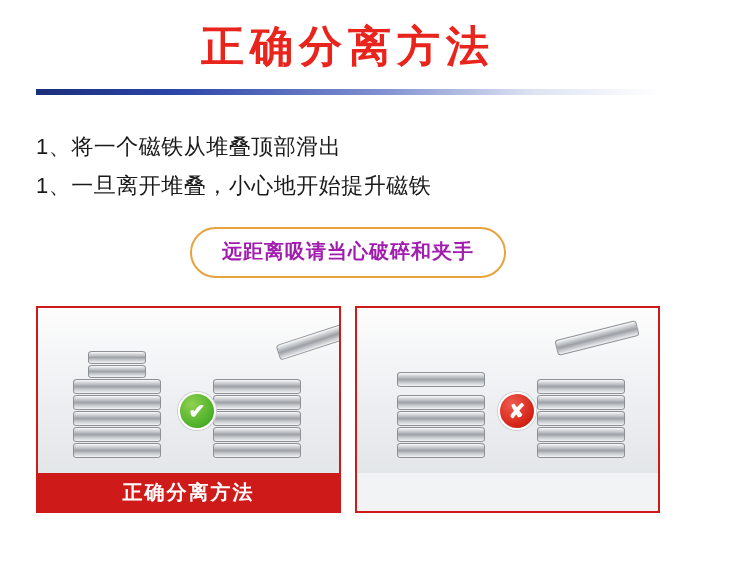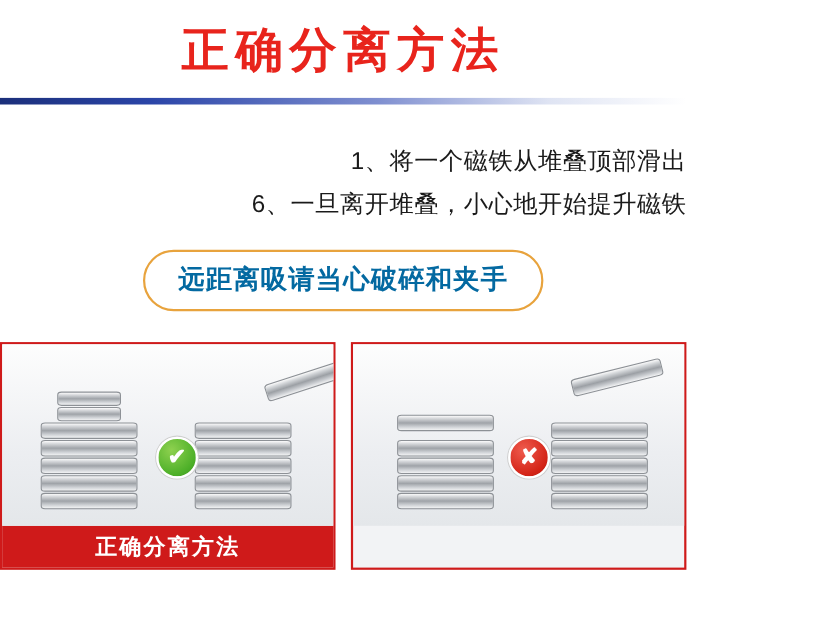--- a/index.html
+++ b/index.html
@@ -11,20 +11,21 @@
     height: 568px;
     background: #ffffff;
     font-family: "Liberation Sans", sans-serif;
     overflow: hidden;
   }
   .page {
     position: relative;
     width: 624px;
     height: 568px;
     background: #ffffff;
+    padding-left: 36px;
   }
   
   .header {
     position: relative;
     height: 100px;
     background: #ffffff;
     display: flex;
     align-items: center;
     justify-content: center;
   }
@@ -41,41 +42,41 @@
     position: absolute;
     left: 0;
     right: 0;
     bottom: 5px;
     height: 6px;
     background: linear-gradient(to right, #1b2f7a 0%, #2b45a8 22%, #7f8fd0 55%, #dfe4f3 80%, #ffffff 100%);
   }
   
   .instructions {
     margin-top: 28px;
-    text-align: right;
+    text-align: left;
   }
   .instructions .line {
     font-size: 22px;
     color: #1a1a1a;
     line-height: 1.75;
     letter-spacing: 0.5px;
     font-family: "Liberation Sans", "DejaVu Sans", sans-serif;
   }
   
   .warn-wrap {
     margin-top: 22px;
     display: flex;
     justify-content: center;
   }
   .warn-pill {
     border: 2px solid #e8a33d;
     border-radius: 28px;
     padding: 9px 30px 11px;
-    color: #0369a1;
-    font-size: 24px;
+    color: #a21caf;
+    font-size: 20px;
     font-weight: bold;
     letter-spacing: 1px;
     font-family: "Liberation Sans", "DejaVu Sans", sans-serif;
   }
   
   .panels {
     margin-top: 28px;
     display: flex;
     justify-content: center;
     gap: 14px;
@@ -157,21 +158,21 @@
 
 <div class="page">
 
   <div class="header">
     <div class="header-title">正确分离方法</div>
     <div class="header-rule"></div>
   </div>
 
   <div class="instructions">
     <div class="line">1、将一个磁铁从堆叠顶部滑出</div>
-    <div class="line">6、一旦离开堆叠，小心地开始提升磁铁</div>
+    <div class="line">1、一旦离开堆叠，小心地开始提升磁铁</div>
   </div>
 
   <div class="warn-wrap">
     <div class="warn-pill">远距离吸请当心破碎和夹手</div>
   </div>
 
   <div class="panels">
 
     <div class="panel">
       <div class="panel-figure">

